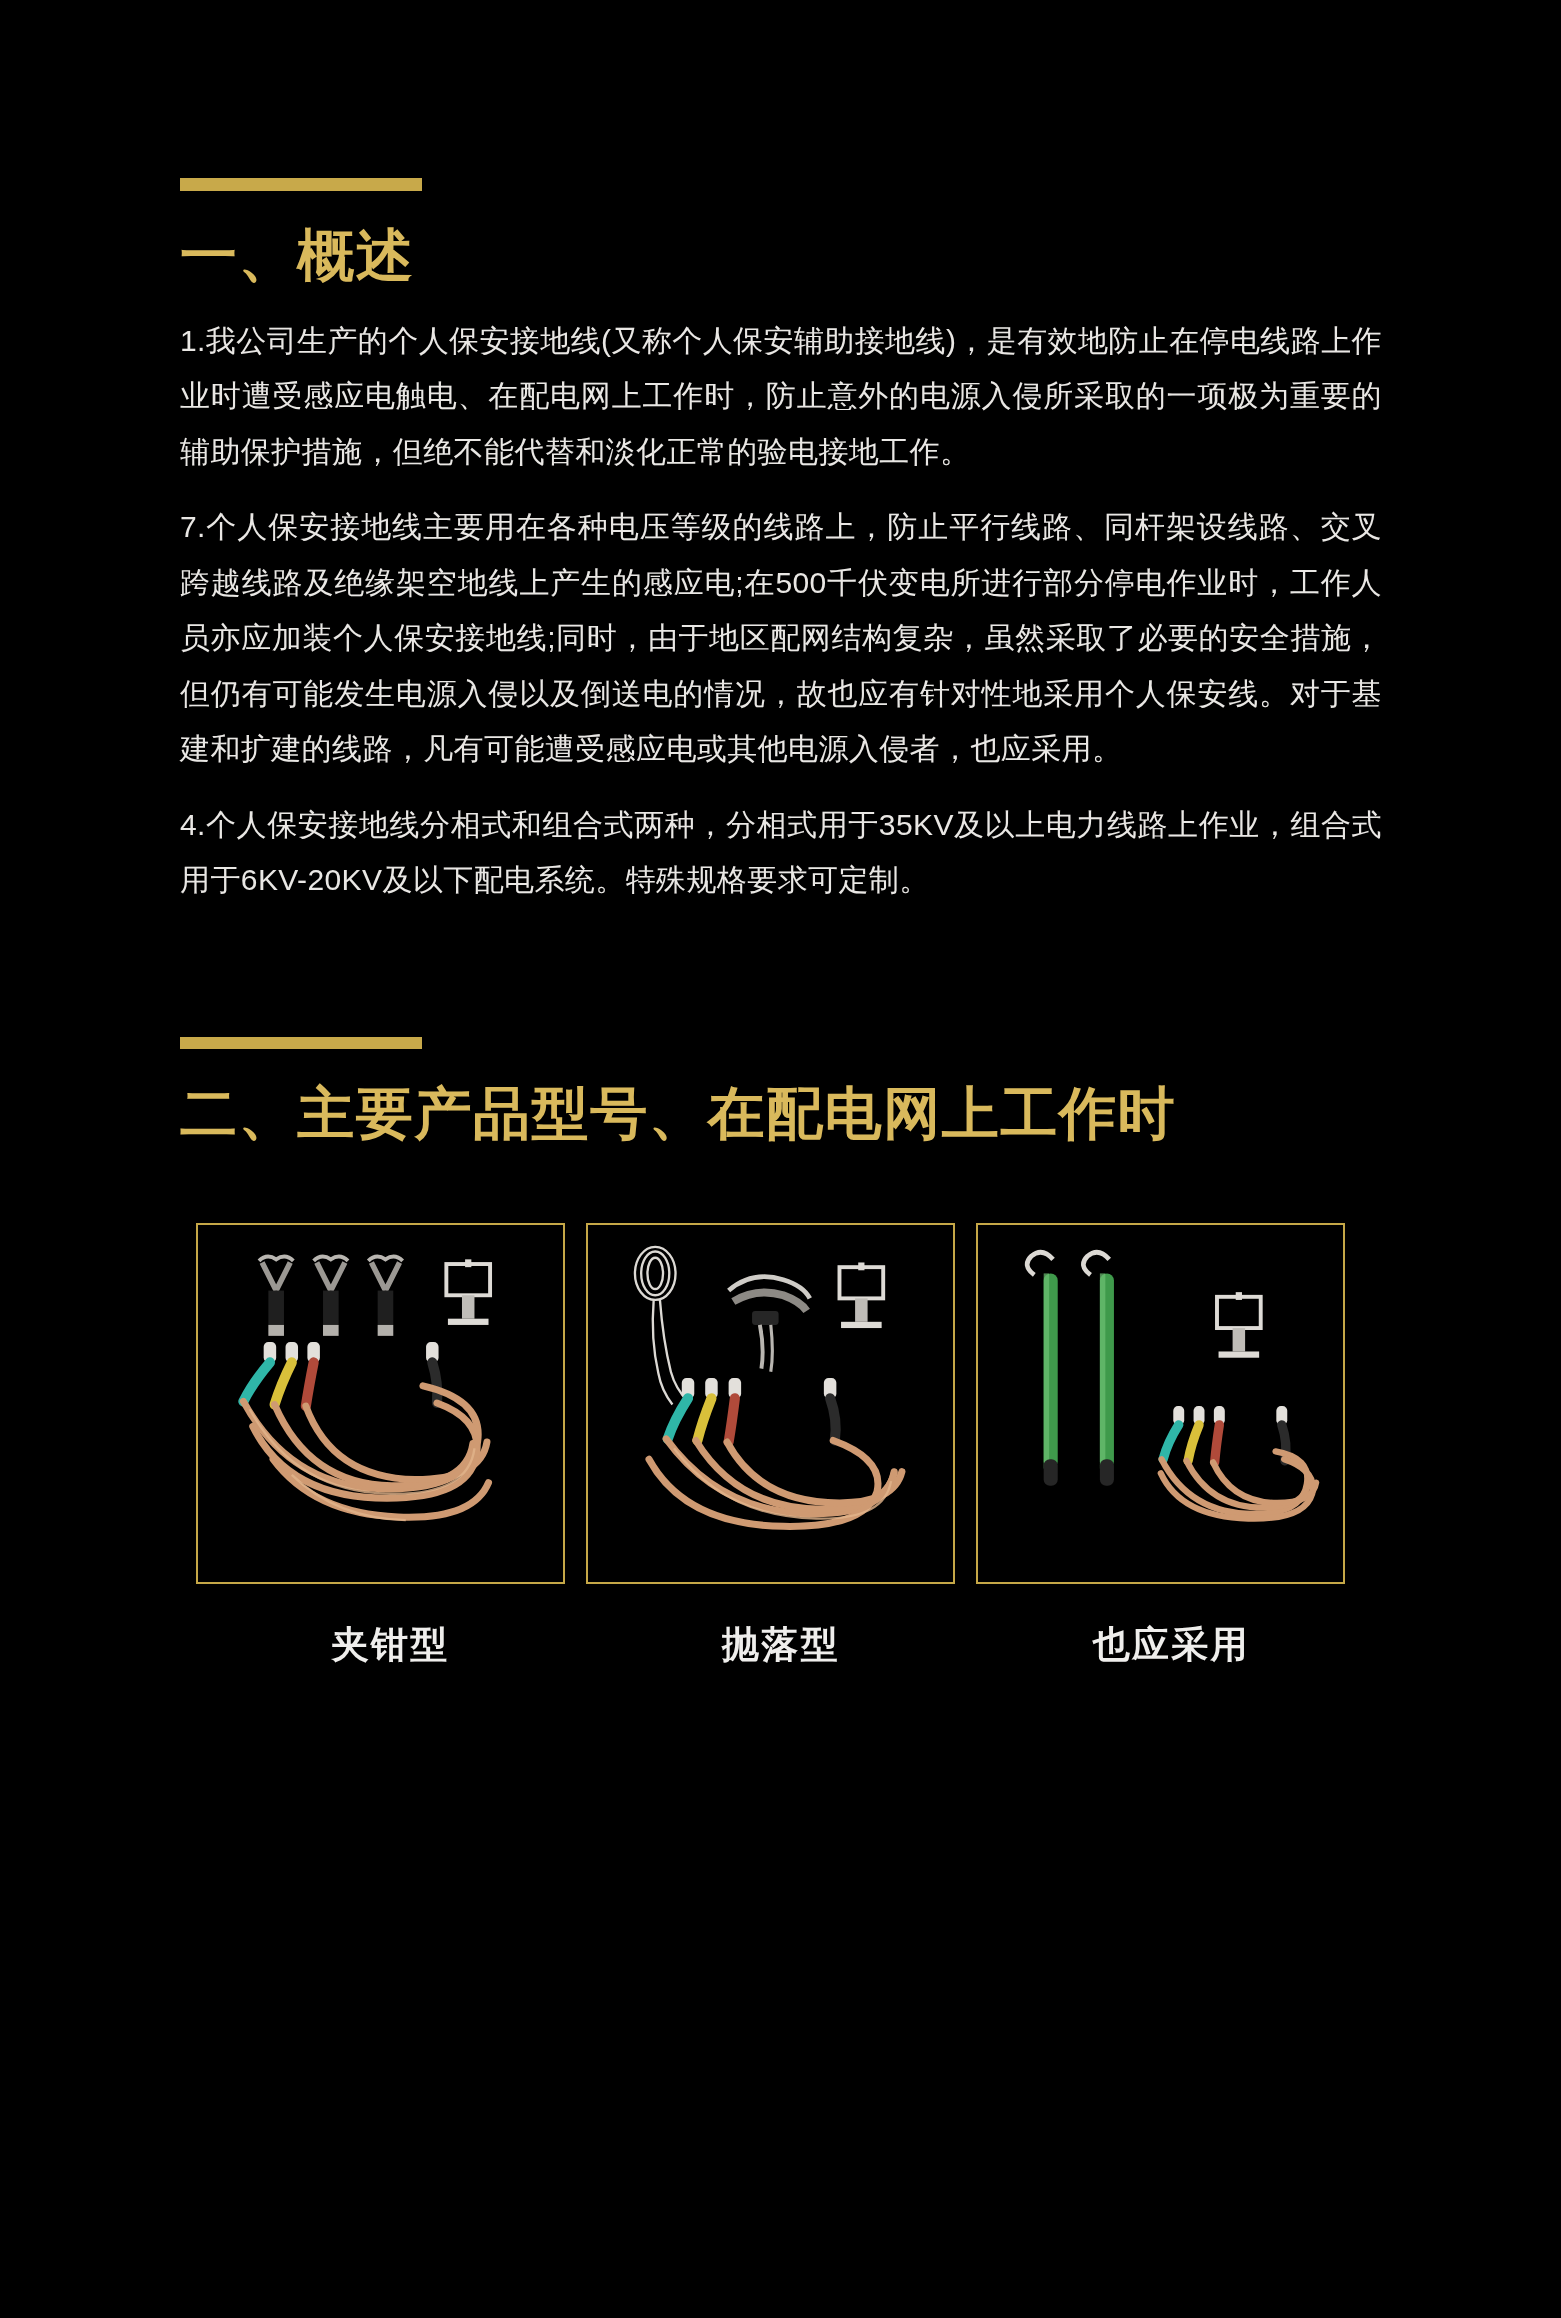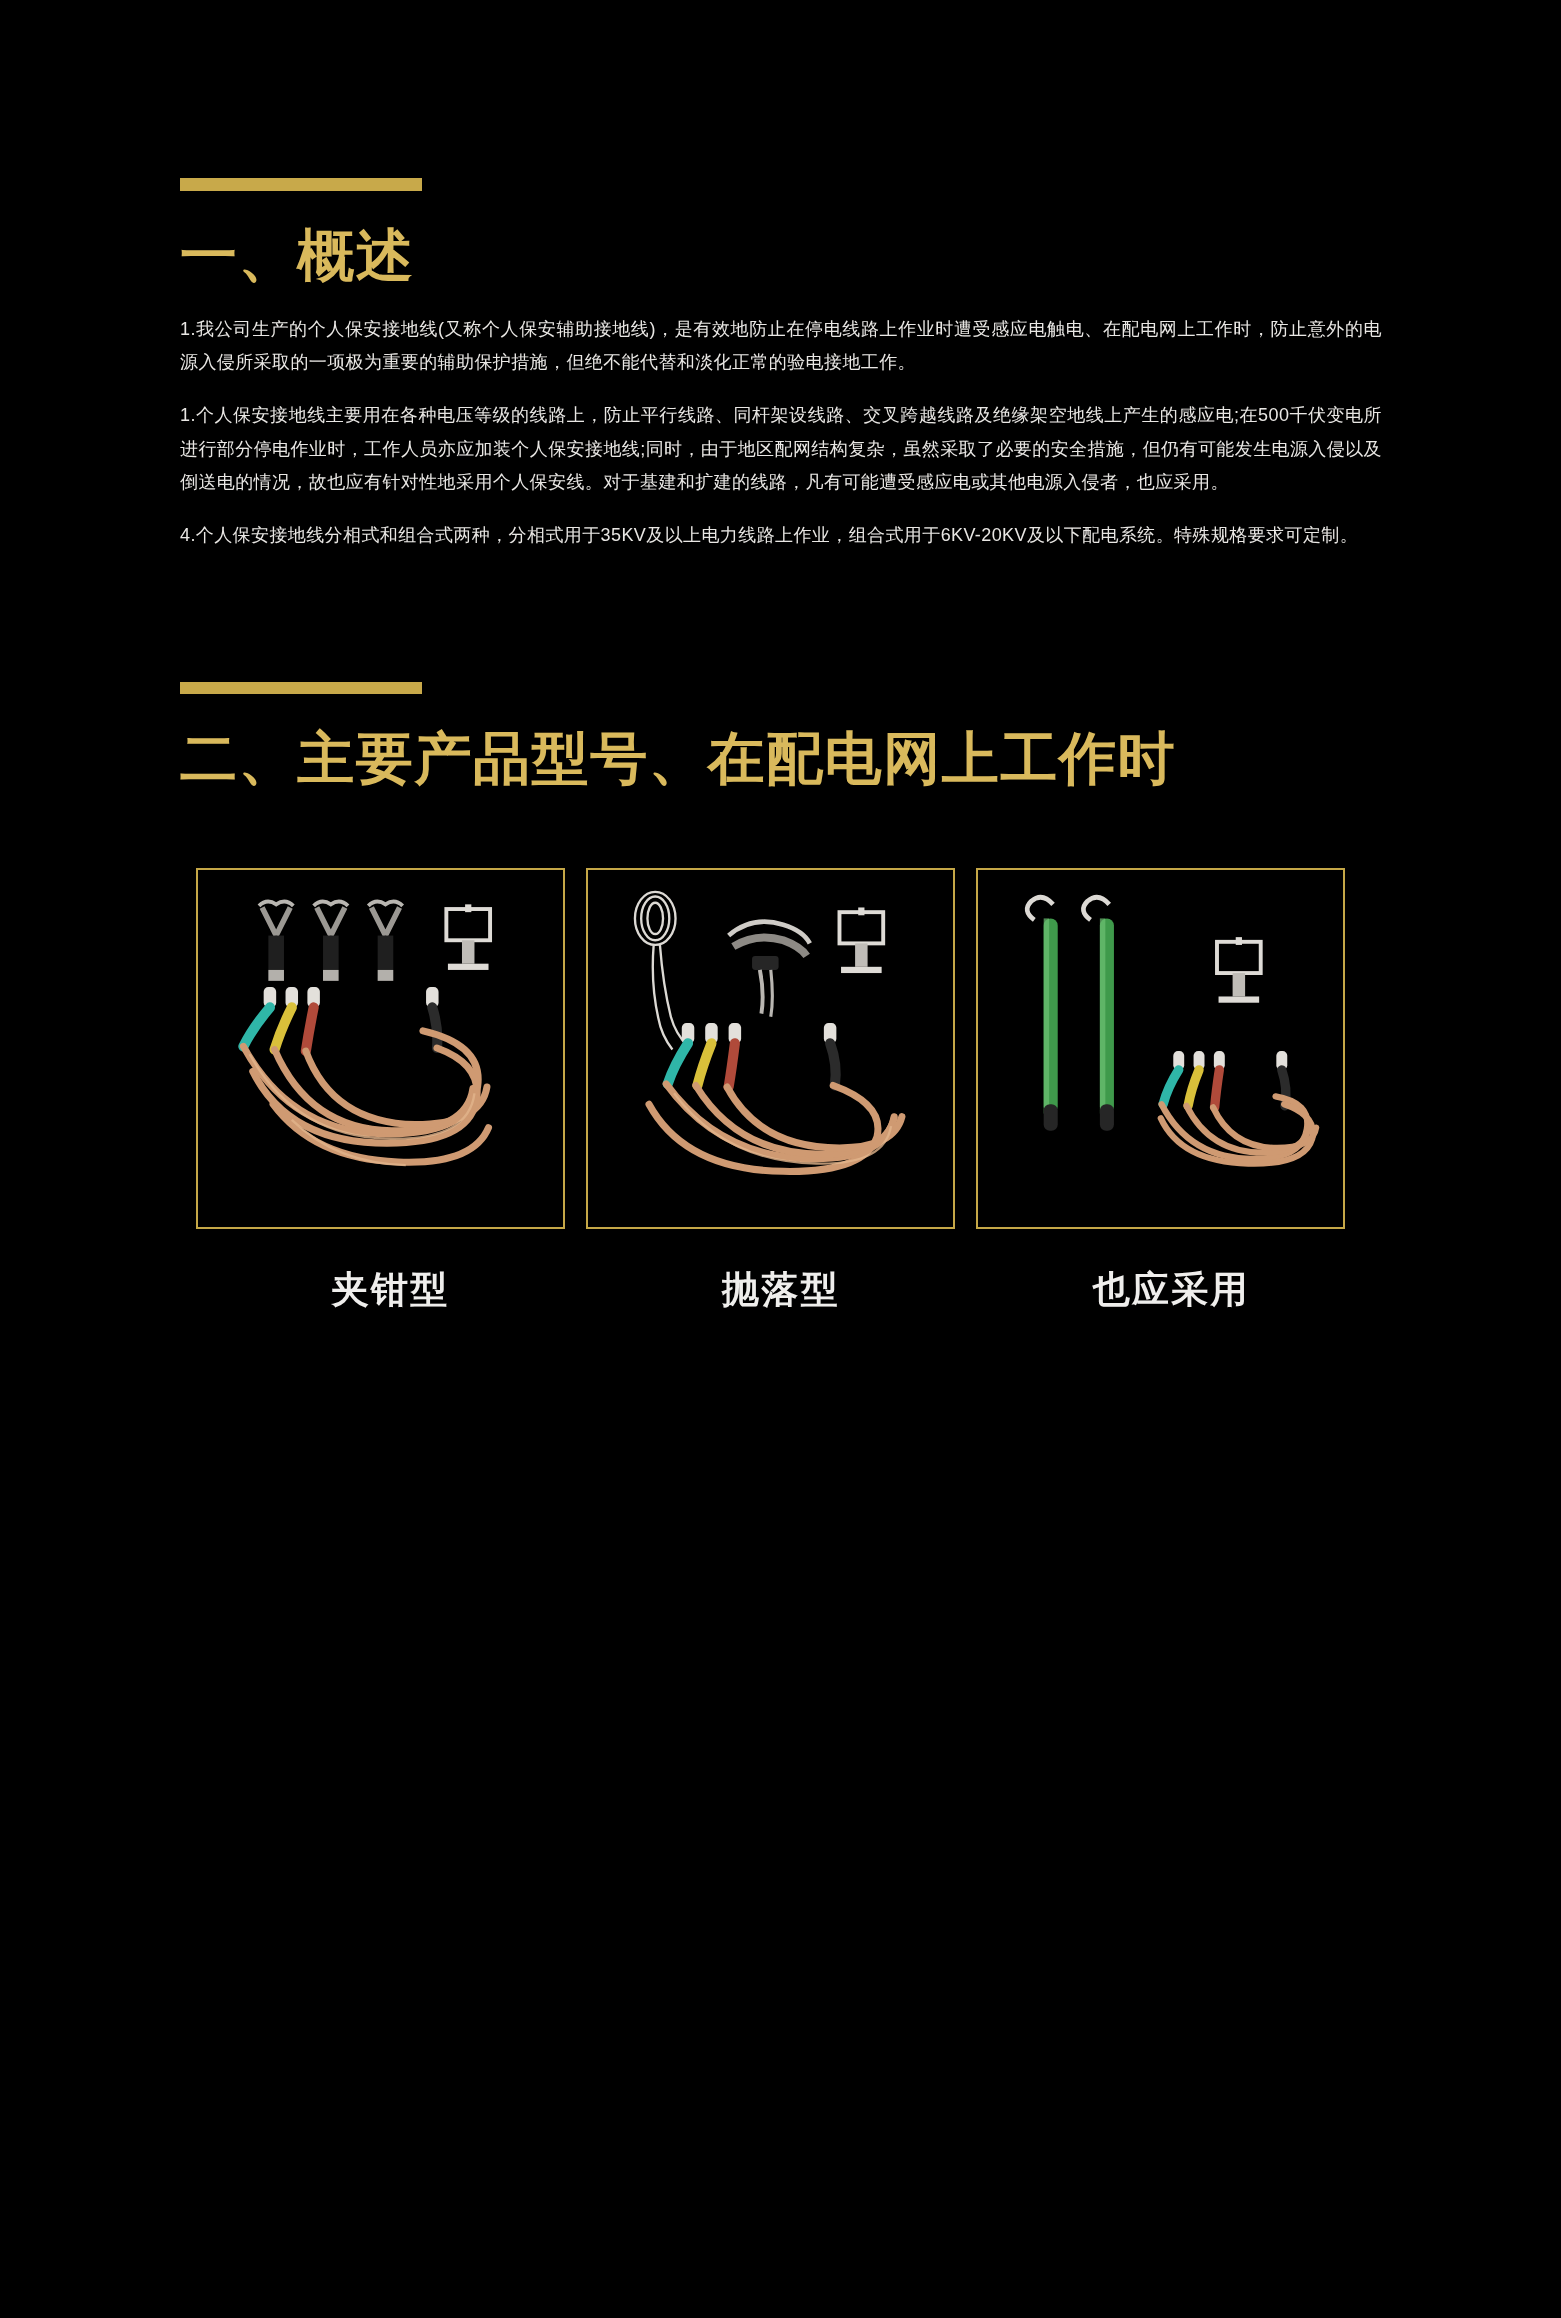--- a/index.html
+++ b/index.html
@@ -33,21 +33,21 @@
   .sec-title {
     color: #d9b95c;
     font-size: 57px;
     font-weight: bold;
     letter-spacing: 1.6px;
     line-height: 1.1;
     margin: 0 0 26.6px 0;
   }
   .para {
     color: #e9e7e4;
-    font-size: 18px;
+    font-size: 30px;
     line-height: 1.85;
     margin: 0 0 20px 0;
     letter-spacing: 0.4px;
     text-align: justify;
   }
   .sec1 {
     padding-top: 178px;
   }
   .sec2 {
     padding-top: 109px;
@@ -81,21 +81,21 @@
 </style>
 </head>
 <body>
 
 <div class="page">
 
   <div class="section sec1">
     <div class="rule"></div>
     <h1 class="sec-title">一、概述</h1>
     <p class="para">1.我公司生产的个人保安接地线(又称个人保安辅助接地线)，是有效地防止在停电线路上作业时遭受感应电触电、在配电网上工作时，防止意外的电源入侵所采取的一项极为重要的辅助保护措施，但绝不能代替和淡化正常的验电接地工作。</p>
-    <p class="para">1.个人保安接地线主要用在各种电压等级的线路上，防止平行线路、同杆架设线路、交叉跨越线路及绝缘架空地线上产生的感应电;在500千伏变电所进行部分停电作业时，工作人员亦应加装个人保安接地线;同时，由于地区配网结构复杂，虽然采取了必要的安全措施，但仍有可能发生电源入侵以及倒送电的情况，故也应有针对性地采用个人保安线。对于基建和扩建的线路，凡有可能遭受感应电或其他电源入侵者，也应采用。</p>
+    <p class="para">7.个人保安接地线主要用在各种电压等级的线路上，防止平行线路、同杆架设线路、交叉跨越线路及绝缘架空地线上产生的感应电;在500千伏变电所进行部分停电作业时，工作人员亦应加装个人保安接地线;同时，由于地区配网结构复杂，虽然采取了必要的安全措施，但仍有可能发生电源入侵以及倒送电的情况，故也应有针对性地采用个人保安线。对于基建和扩建的线路，凡有可能遭受感应电或其他电源入侵者，也应采用。</p>
     <p class="para">4.个人保安接地线分相式和组合式两种，分相式用于35KV及以上电力线路上作业，组合式用于6KV-20KV及以下配电系统。特殊规格要求可定制。</p>
   </div>
 
   <div class="section sec2">
     <div class="rule"></div>
     <h1 class="sec-title">二、主要产品型号、在配电网上工作时</h1>
 
     <div class="gallery">
 
       <div class="card">

